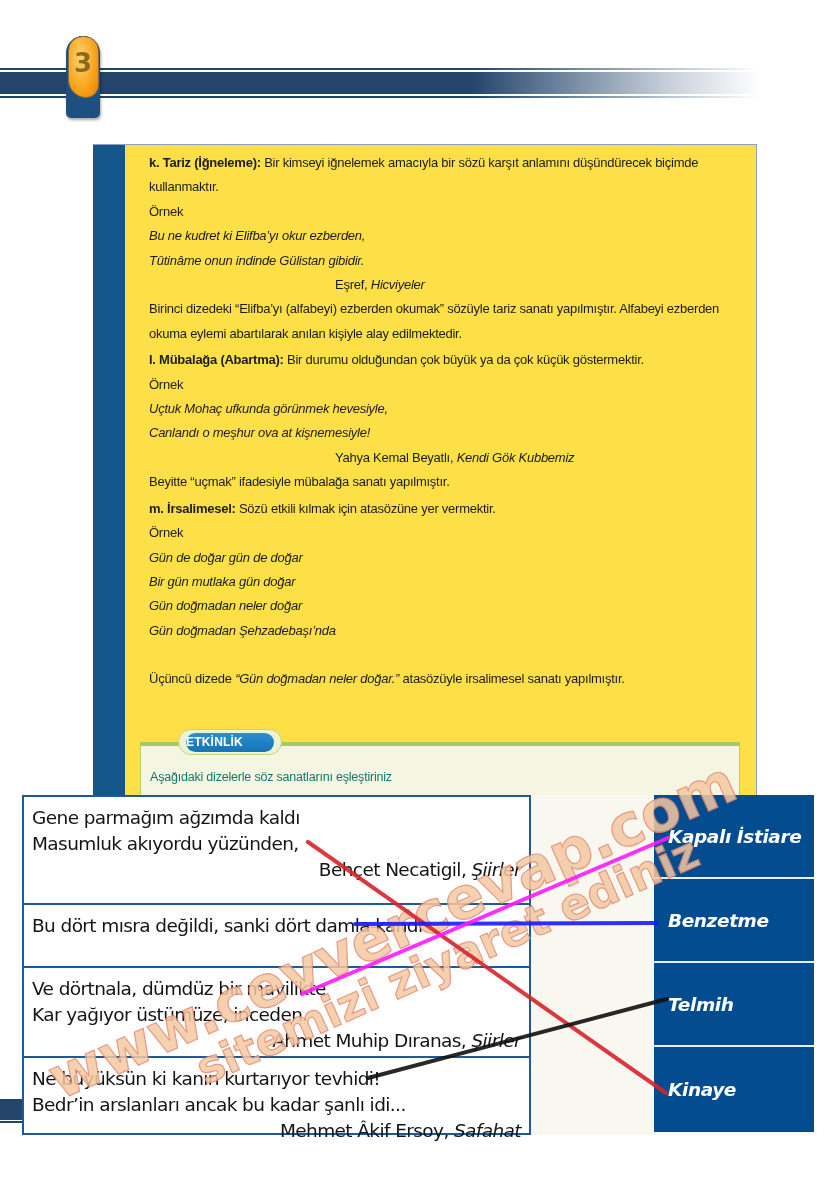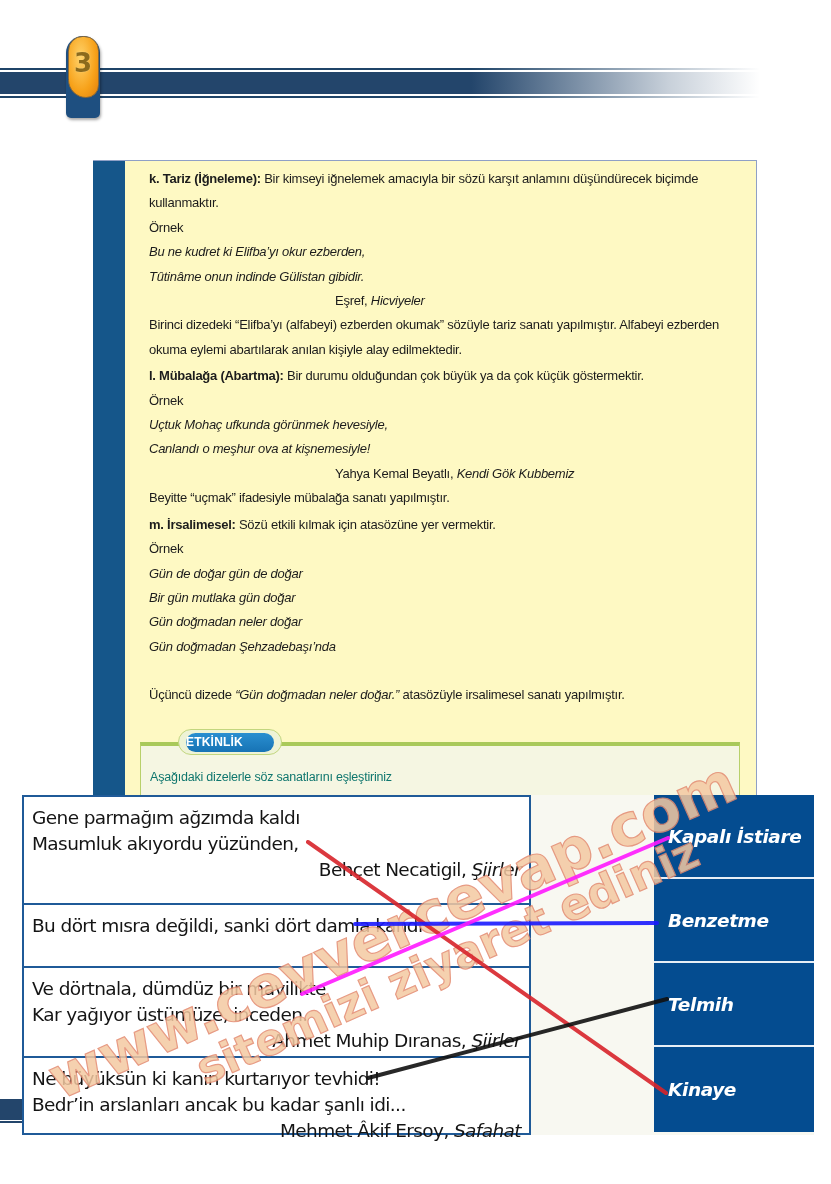--- a/index.html
+++ b/index.html
@@ -16,21 +16,21 @@
     background: linear-gradient(to right, #1f4468 0%, #1f4468 62%, rgba(31,68,104,0) 100%); }
 
   .chapter-badge { position: absolute; left: 66px; top: 36px; width: 34px; height: 82px; border-radius: 17px 17px 5px 5px;
     background: #1e4f80; box-shadow: 1px 2px 3px rgba(0,0,0,0.35); }
   .chapter-badge .orange { position: absolute; left: 2px; top: 0px; width: 31px; height: 62px; border-radius: 16px 16px 14px 20px;
     background: radial-gradient(ellipse at 40% 35%, #ffd36b 0%, #f7a21a 60%, #e27f0a 100%); border: 1px solid #8a6a3a; }
   .chapter-badge .num { position: absolute; left: 0; top: 12px; width: 34px; text-align: center; font-weight: bold; font-size: 26px;
     color: #8c6a1c; text-shadow: 0 0 1px #f6e0a0; font-family: "DejaVu Sans", sans-serif; }
 
   
-  .panel { position: absolute; left: 93px; top: 160px; width: 664px; height: 660px; background: #fef9c3; border-right: 1px solid #8fa0c6; border-top: 1px solid #8fa0c6; }
+  .panel { position: absolute; left: 93px; top: 144px; width: 664px; height: 660px; background: #fde047; border-right: 1px solid #8fa0c6; border-top: 1px solid #8fa0c6; }
   .panel .stripe { position: absolute; left: 0; top: 0; width: 32px; height: 100%; background: #15568a; }
   .content { position: absolute; left: 42px; top: 6px; width: 612px; font-size: 13px; line-height: 24.4px; letter-spacing: -0.25px; color: #1c1c1c; }
   .content p { margin: 0; }
   .indent { padding-left: 14px; }
   .b { font-weight: bold; }
   .i { font-style: italic; }
   .center1 { padding-left: 200px; }
   .center2 { padding-left: 200px; }
   .center3 { padding-left: 90px; }
   .gap { height: 24px; }

